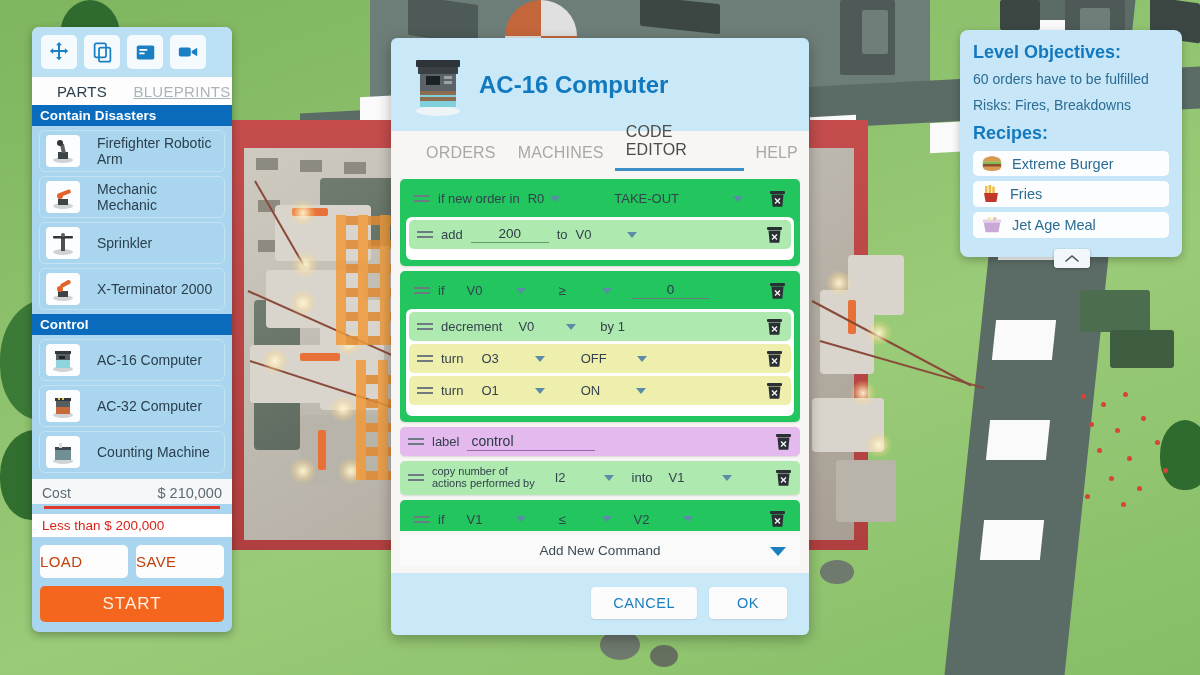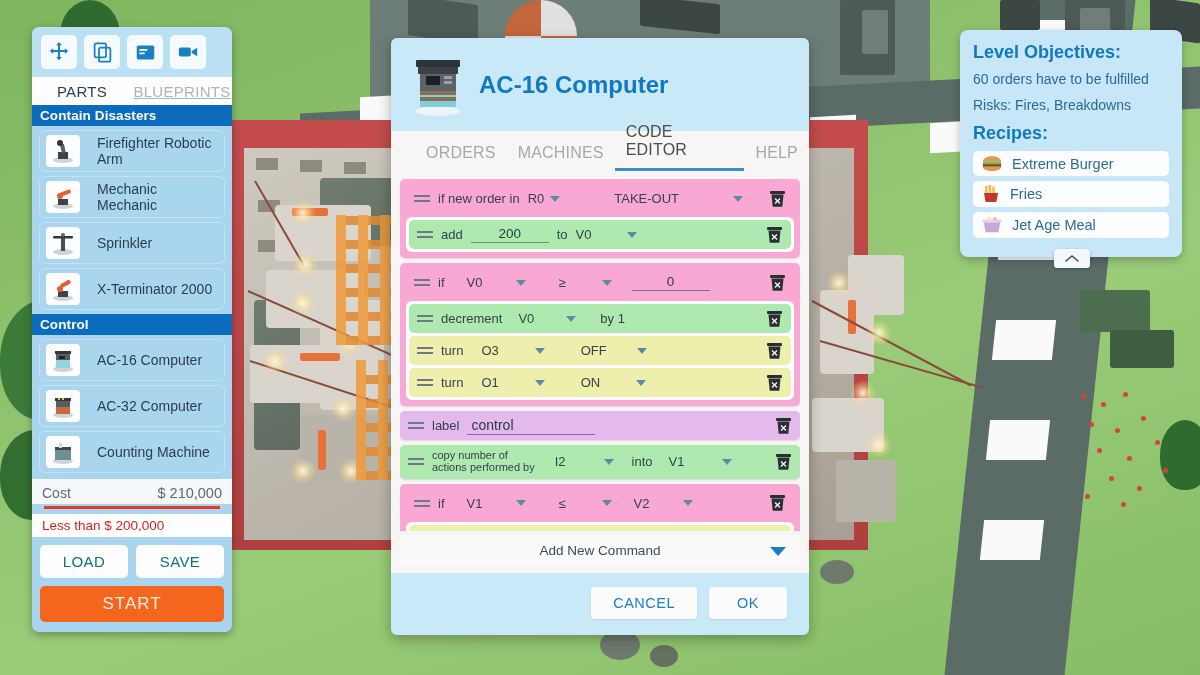--- a/index.html
+++ b/index.html
@@ -107,22 +107,22 @@
   }
   .cost-label { font-size:14px; color:#5c6a73; }
   .cost-value { font-size:14.5px; color:#5c6a73; }
   .cost-underline { height:2.5px; background:#e03a2f; margin:2px 12px 5px 12px; }
   .warn-row {
     background:#ffffff; color:#d81f15; font-size:13.5px;
     padding:4px 10px;
   }
   .btn-row { display:flex; gap:8px; padding:8px 8px 5px 8px; }
   .flat-btn {
-    flex:1; background:#fdfdfd; border-radius:5px; text-align:center;
-    padding:8px 0; font-size:15px; color:#0f766e; letter-spacing:.4px; cursor:pointer;
+    flex:1; background:#fdfdfd; border-radius:5px; 
+    padding:8px 0; font-size:15px; color:#c2410c; letter-spacing:.4px; cursor:pointer;
   }
   .start-btn {
     margin:3px 8px 10px 8px; background:#f4661e; border-radius:5px;
     text-align:center; padding:8px 0; color:#fdf0e4; font-size:17px;
     letter-spacing:1px; cursor:pointer;
   }
 
   
   #right-panel {
     position:absolute; right:18px; top:30px; width:222px;
@@ -167,34 +167,34 @@
   .editor-wrap {
     background:#f7f6f4; flex:1; padding:8px 9px 0 9px; overflow:hidden;
     position:relative;
   }
   .blocks { position:relative; height:352px; overflow:hidden; }
 
   .blk {
     border-radius:5px; margin-bottom:5px; position:relative;
     box-shadow:0 1px 2px rgba(0,0,0,0.12);
   }
-  .blk-if { background:#f9a8d4; padding:5px 6px 6px 6px; }
+  .blk-if { background:#22c55e; padding:5px 6px 6px 6px; }
   .blk-row {
     display:flex; align-items:center; gap:8px;
     padding:5px 8px 5px 8px; min-height:26px; position:relative;
   }
   .nest {
     background:#ffffff; border-radius:6px; padding:3px; margin-top:4px;
   }
   .blk-green { background:#aeeab0; border-radius:5px; }
   .blk-yellow { background:#eeefac; border-radius:5px; }
   .blk-purple { background:#e4b9ee; border-radius:5px; }
   .blk-green.solo, .blk-yellow.solo, .blk-purple.solo { margin-bottom:5px; box-shadow:0 1px 2px rgba(0,0,0,0.12); }
   .nest .blk-green, .nest .blk-yellow { margin-bottom:3px; }
-  .nest > :last-child { margin-bottom:0; }
+  .nest > :last-child { margin-bottom:8px; }
 
   .handle { width:16px; height:9px; flex:0 0 auto; position:relative; }
   .handle:before, .handle:after {
     content:""; position:absolute; left:0; width:16px; height:2px; background:#6d7a83;
   }
   .handle:before { top:1px; } .handle:after { top:6px; }
 
   .kw { font-size:13px; color:#33424d; white-space:nowrap; }
   .kw2 { font-size:11px; color:#33424d; line-height:1.08; white-space:nowrap; }
   .sel {

